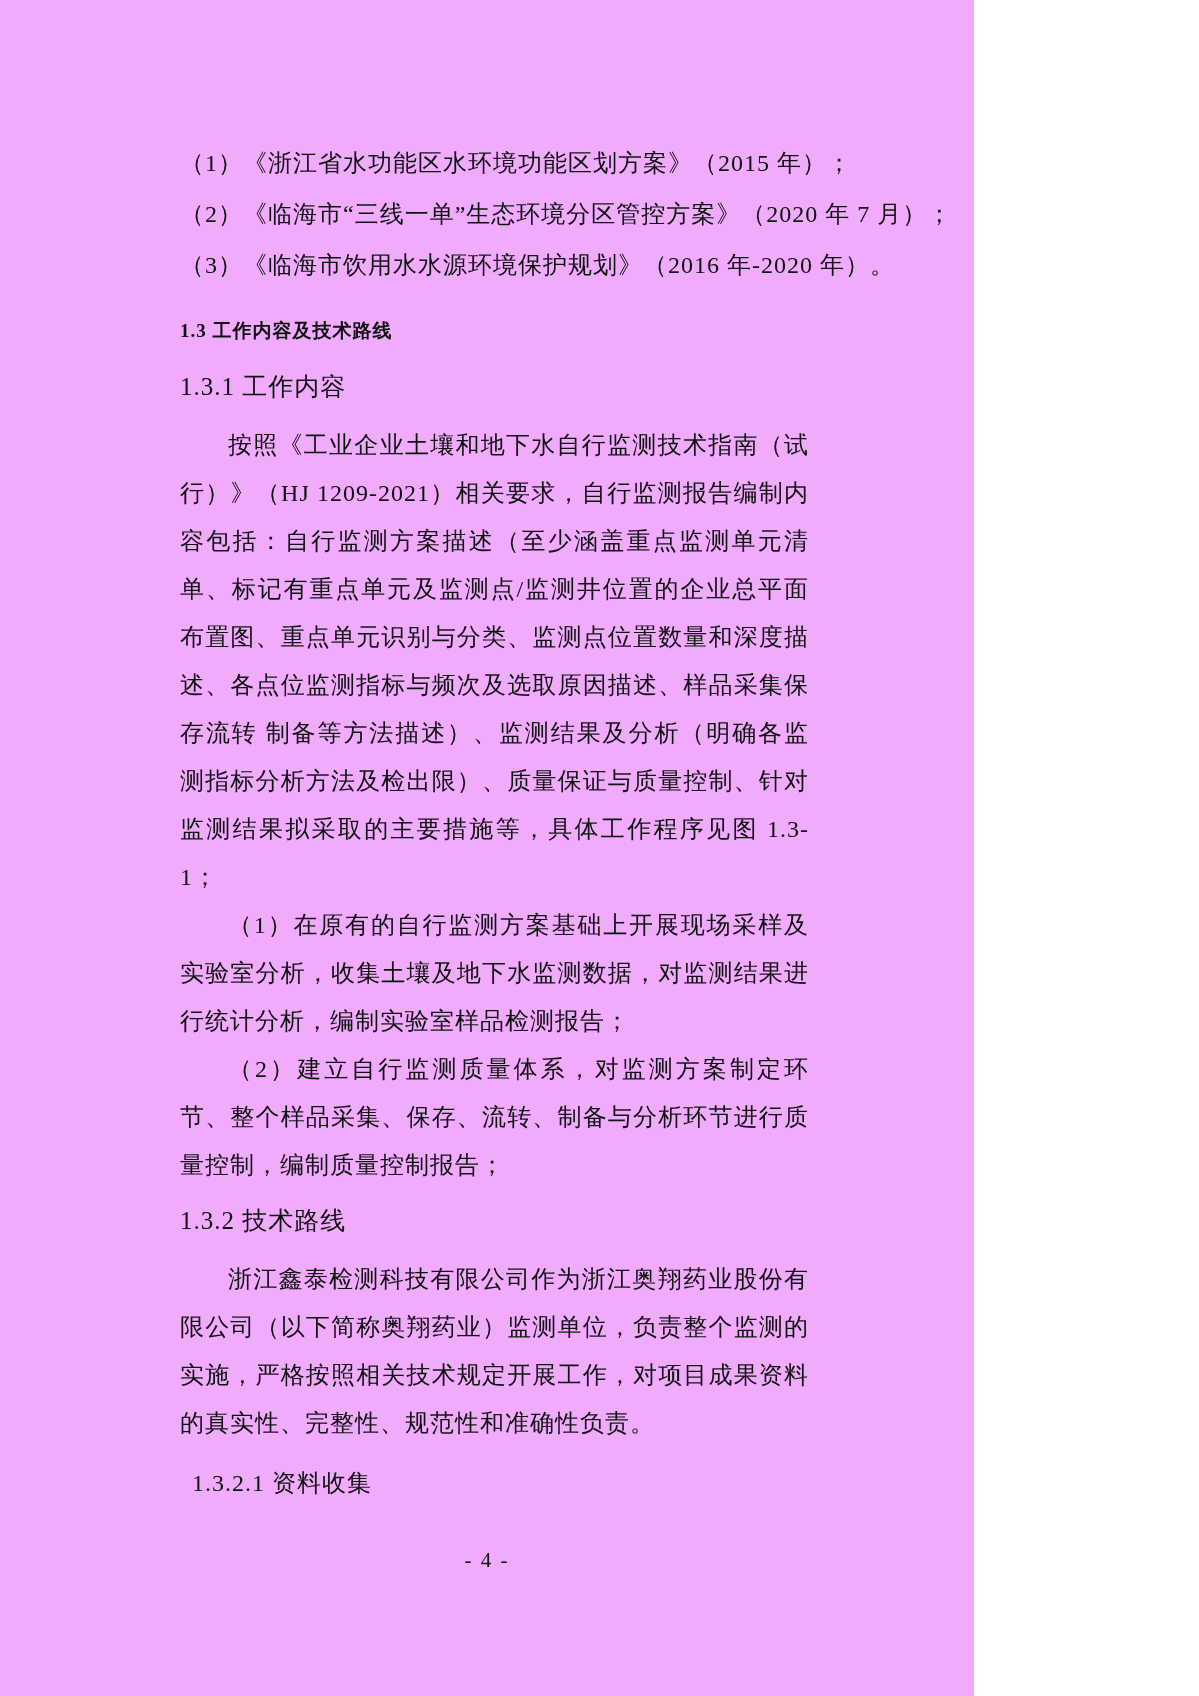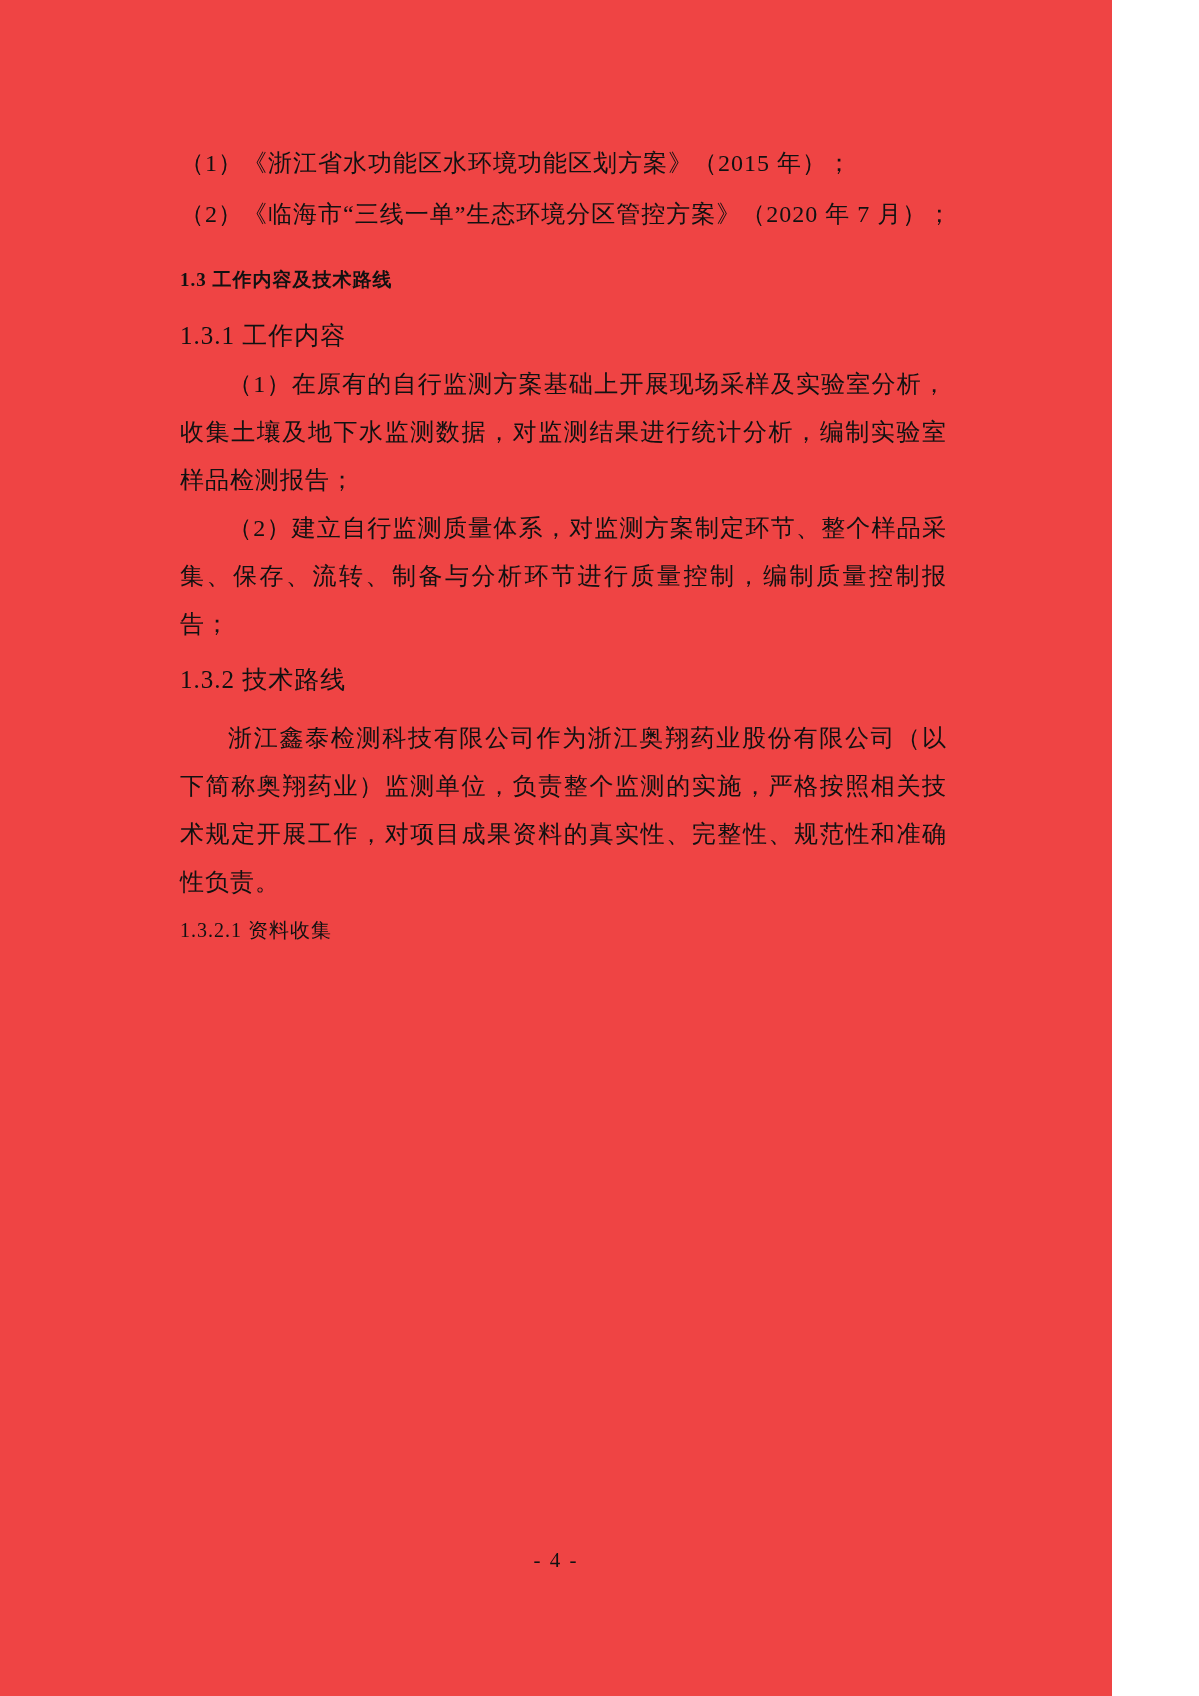--- a/index.html
+++ b/index.html
@@ -9,25 +9,25 @@
   }
   body {
     width: 1199px;
     height: 1696px;
     font-family: "Liberation Serif", "DejaVu Serif", serif;
     color: #111111;
     overflow: hidden;
   }
   .page {
     box-sizing: border-box;
-    width: 1112px;
+    width: 974px;
     height: 1696px;
     padding: 138px 165px 0 180px;
     position: relative;
-    background: #ef4444;
+    background: #f0abfc;
   }
   .ref-line {
     font-size: 24px;
     line-height: 51px;
     white-space: nowrap;
     letter-spacing: 1px;
   }
   .h-major {
     font-size: 19px;
     font-weight: 700;
@@ -36,24 +36,24 @@
     letter-spacing: 1px;
   }
   .h-minor {
     font-size: 25px;
     font-weight: 400;
     line-height: 48px;
     margin: 8px 0 0 0;
     letter-spacing: 1px;
   }
   .h-sub {
-    font-size: 20px;
+    font-size: 24px;
     font-weight: 400;
     line-height: 48px;
-    margin: 0;
+    margin: 12px;
     letter-spacing: 1px;
   }
   p.body-para {
     font-size: 24px;
     line-height: 48px;
     text-align: justify;
     text-indent: 2em;
     margin: 0;
     letter-spacing: 1px;
   }
@@ -71,25 +71,27 @@
   }
 </style>
 </head>
 <body>
 
 <div class="page">
 
   <div class="refs">
     <div class="ref-line">（1）《浙江省水功能区水环境功能区划方案》（2015 年）；</div>
     <div class="ref-line">（2）《临海市“三线一单”生态环境分区管控方案》（2020 年 7 月）；</div>
+    <div class="ref-line">（3）《临海市饮用水水源环境保护规划》（2016 年-2020 年）。</div>
   </div>
 
   <h1 class="h-major">1.3 工作内容及技术路线</h1>
   <h2 class="h-minor">1.3.1 工作内容</h2>
 
+  <p class="body-para first-para">按照《工业企业土壤和地下水自行监测技术指南（试行）》（HJ 1209-2021）相关要求，自行监测报告编制内容包括：自行监测方案描述（至少涵盖重点监测单元清单、标记有重点单元及监测点/监测井位置的企业总平面布置图、重点单元识别与分类、监测点位置数量和深度描述、各点位监测指标与频次及选取原因描述、样品采集保存流转 制备等方法描述）、监测结果及分析（明确各监测指标分析方法及检出限）、质量保证与质量控制、针对监测结果拟采取的主要措施等，具体工作程序见图 1.3-1；</p>
   <p class="body-para">（1）在原有的自行监测方案基础上开展现场采样及实验室分析，收集土壤及地下水监测数据，对监测结果进行统计分析，编制实验室样品检测报告；</p>
   <p class="body-para">（2）建立自行监测质量体系，对监测方案制定环节、整个样品采集、保存、流转、制备与分析环节进行质量控制，编制质量控制报告；</p>
 
   <h2 class="h-minor">1.3.2 技术路线</h2>
 
   <p class="body-para first-para">浙江鑫泰检测科技有限公司作为浙江奥翔药业股份有限公司（以下简称奥翔药业）监测单位，负责整个监测的实施，严格按照相关技术规定开展工作，对项目成果资料的真实性、完整性、规范性和准确性负责。</p>
 
   <h3 class="h-sub">1.3.2.1 资料收集</h3>
 
 

